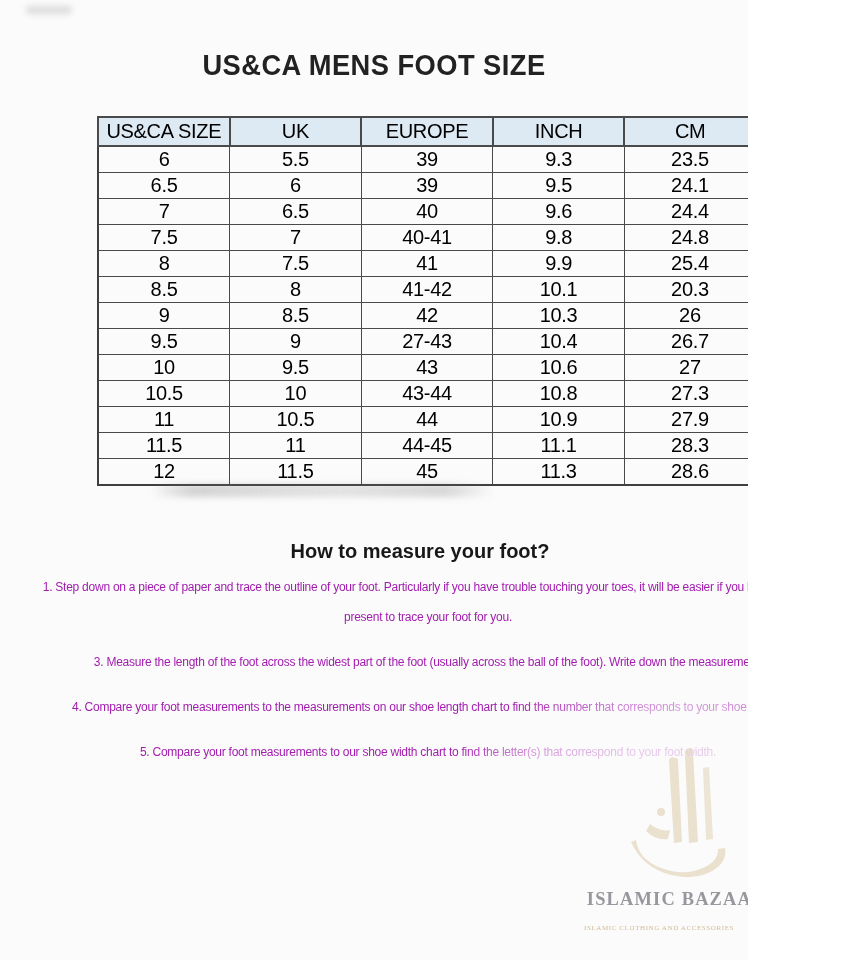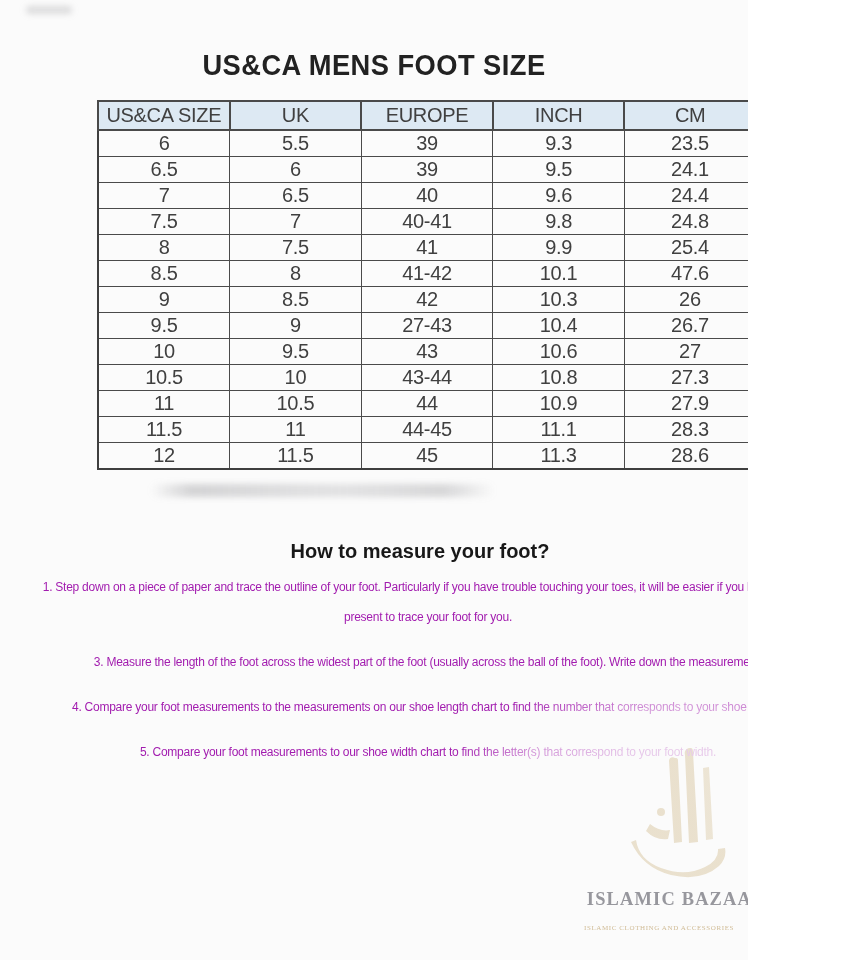--- a/index.html
+++ b/index.html
@@ -15,23 +15,23 @@
   .page-title{
     position:absolute;top:48px;left:0;width:100%;
     margin:0;text-align:center;
     font-size:29px;font-weight:bold;line-height:34px;
     color:#222;
     transform:scaleX(.94);
     letter-spacing:.5px;
   }
   
   table.size-table{
-    position:absolute;top:100px;left:97px;width:660px;
+    position:absolute;top:116px;left:97px;width:660px;
     border-collapse:collapse;table-layout:fixed;
-    font-size:20px;letter-spacing:-.3px;color:#404040;border-radius:14px;
+    font-size:20px;letter-spacing:-.3px;color:#000000;border-radius:14px;
   }
   table.size-table col{width:20%;}
   table.size-table th,table.size-table td{
     border:1.6px solid #4a4a4a;
     text-align:center;vertical-align:middle;
     padding:0;height:25px;line-height:25px;
     font-weight:normal;white-space:nowrap;
   }
   table.size-table thead th{
     background:var(--header-bg,#dde9f3);
@@ -161,21 +161,21 @@
           <td>7.5</td>
           <td>41</td>
           <td>9.9</td>
           <td>25.4</td>
         </tr>
         <tr>
           <td>8.5</td>
           <td>8</td>
           <td>41-42</td>
           <td>10.1</td>
-          <td>47.6</td>
+          <td>20.3</td>
         </tr>
         <tr>
           <td>9</td>
           <td>8.5</td>
           <td>42</td>
           <td>10.3</td>
           <td>26</td>
         </tr>
         <tr>
           <td>9.5</td>

